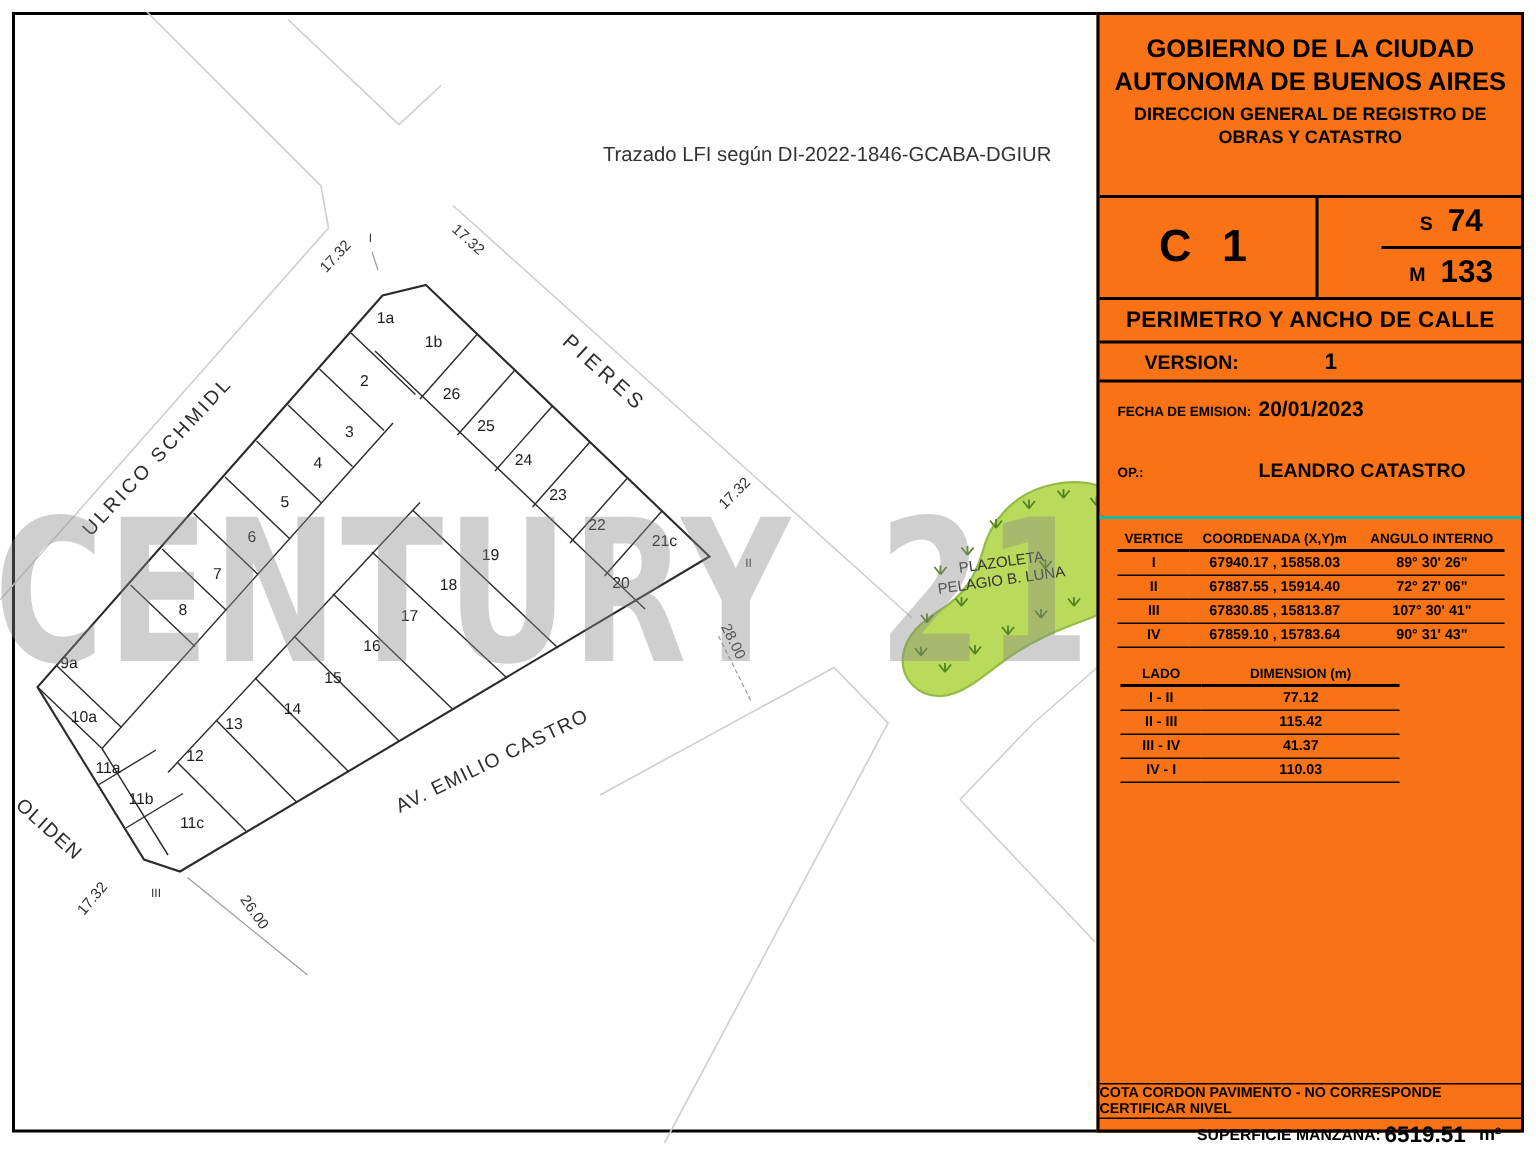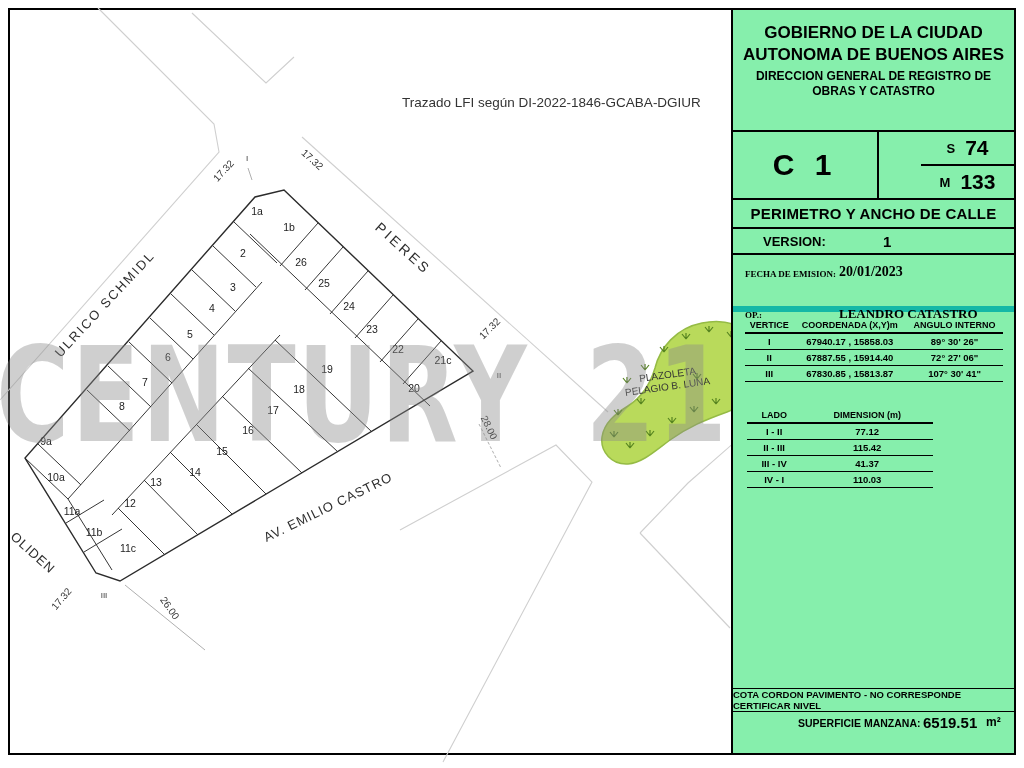--- a/index.html
+++ b/index.html
@@ -7,39 +7,39 @@
          font-family:"Liberation Sans",sans-serif;}
   .frame{position:absolute;left:8px;top:8px;width:1006px;height:747px;
          border:2px solid #000;box-sizing:border-box;z-index:0;}
   #mapsvg{position:absolute;left:0;top:0;z-index:1;}
   #watermark{position:absolute;left:-4px;top:318px;z-index:2;
     font-family:"DejaVu Sans",sans-serif;font-weight:bold;font-size:100px;
     letter-spacing:2px;word-spacing:20px;color:#8a8a8a;opacity:.40;
     transform:scaleY(1.32);transform-origin:top left;white-space:nowrap;pointer-events:none;}
   
   #panel{position:absolute;left:731px;top:8px;width:285px;height:747px;
-    border:2px solid #000;box-sizing:border-box;background:#86efac;z-index:3;color:#000;}
+    border:2px solid #000;box-sizing:border-box;background:#f97316;z-index:3;color:#000;}
   #panel *{box-sizing:border-box;}
   .p-header{height:122px;border-bottom:2px solid #000;text-align:center;padding-top:12px;}
   .org1{font-size:17px;font-weight:bold;line-height:22px;}
   .org3{font-size:12px;font-weight:bold;line-height:15px;margin-top:3px;}
   .p-row2{height:68px;border-bottom:2px solid #000;display:flex;gap:42px;}
   .c1cell{width:146px;border-right:2px solid #000;display:flex;align-items:center;justify-content:center;
           font-size:30px;font-weight:bold;letter-spacing:6px;}
   .smcol{flex:1;display:flex;flex-direction:column;}
   .smcell{flex:1;display:flex;align-items:center;justify-content:center;gap:10px;}
   .smcell.top{border-bottom:2px solid #000;}
   .smlbl{font-size:13px;font-weight:bold;}
   .smval{font-size:21px;font-weight:bold;}
   .p-sub{height:29px;border-bottom:2px solid #000;display:flex;align-items:center;justify-content:center;
          font-size:15px;font-weight:bold;letter-spacing:.2px;}
   .p-ver{height:26px;border-bottom:2px solid #000;position:relative;}
   .p-ver .lbl{position:absolute;left:30px;top:5px;font-size:13px;font-weight:bold;}
   .p-ver .val{position:absolute;left:150px;top:4px;font-size:15px;font-weight:bold;}
-  .p-meta{height:57px;border-bottom:6px solid #14b8a6;position:relative;font-family:Liberation Serif, serif;}
+  .p-meta{height:91px;border-bottom:2px solid #14b8a6;position:relative;}
   .p-meta .l1{position:absolute;left:12px;top:14px;font-size:9px;font-weight:bold;}
   .p-meta .v1{position:absolute;left:106px;top:9px;font-size:14px;font-weight:bold;}
   .p-meta .l2{position:absolute;left:12px;top:55px;font-size:9px;font-weight:bold;}
   .p-meta .v2{position:absolute;left:106px;top:51px;font-size:13px;font-weight:bold;}
   .p-tables{height:376px;position:relative;padding-left:35px;}
   table{border-collapse:collapse;}
   #vtable{position:absolute;left:12px;top:6px;width:258px;}
   #ltable{position:absolute;left:14px;top:96px;width:186px;}
   th{font-size:9px;font-weight:bold;border-bottom:2px solid #000;padding:2px 2px;text-align:center;}
   td{font-size:9.5px;font-weight:bold;border-bottom:1.5px solid #000;padding:2px 2px;text-align:center;}
@@ -241,20 +241,25 @@
             <tr>
               <td>II</td>
               <td>67887.55 , 15914.40</td>
               <td>72° 27' 06"</td>
             </tr>
             <tr>
               <td>III</td>
               <td>67830.85 , 15813.87</td>
               <td>107° 30' 41"</td>
             </tr>
+            <tr>
+              <td>IV</td>
+              <td>67859.10 , 15783.64</td>
+              <td>90° 31' 43"</td>
+            </tr>
           </tbody>
       </table>
       <table id="ltable">
         <thead>
             <tr>
               <th>LADO</th>
               <th>DIMENSION (m)</th>
             </tr>
           </thead>
         <tbody>

